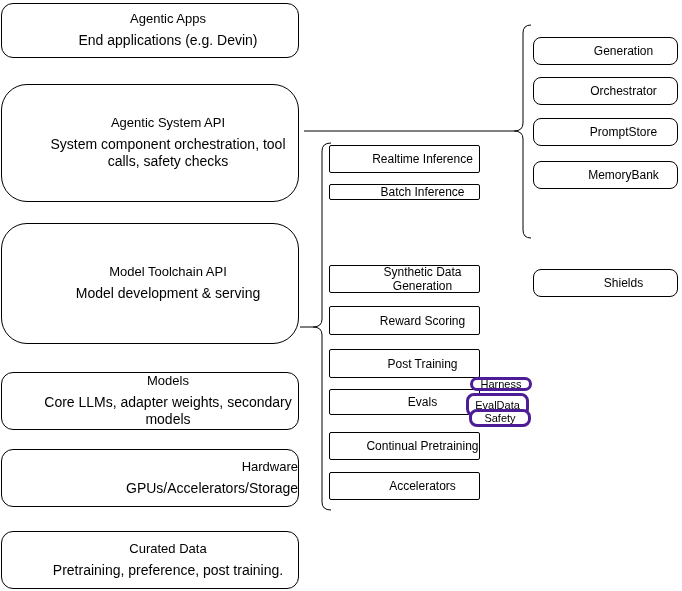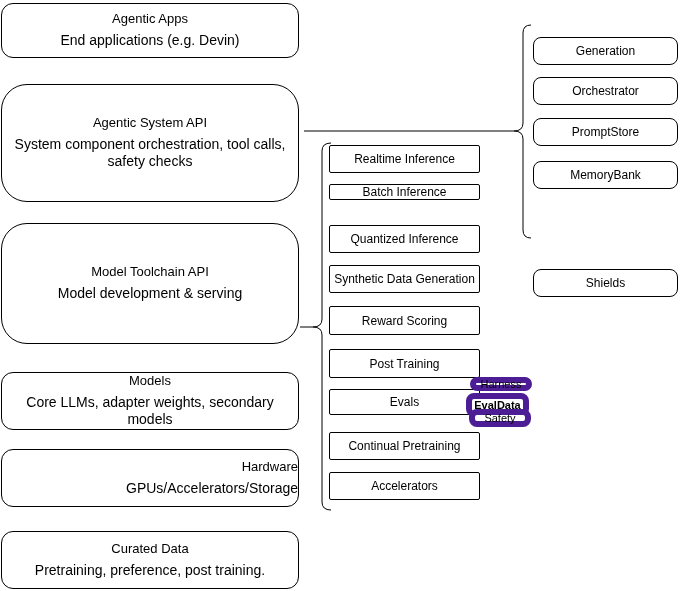--- a/index.html
+++ b/index.html
@@ -5,31 +5,31 @@
   html,body{margin:0;padding:0;background:#ffffff;}
   .canvas{
     position:relative;width:682px;height:591px;background:#ffffff;
     font-family:"Liberation Sans",sans-serif;color:#000;overflow:hidden;
   }
   .connectors{position:absolute;left:0;top:0;z-index:1;}
   .connectors path{fill:none;stroke:#000;stroke-width:1;}
   .box{
     position:absolute;background:#ffffff;border:1px solid #000;
     box-sizing:border-box;display:flex;flex-direction:column;
-    align-items:center;justify-content:center;text-align:center;z-index:2;
+    align-items:center;justify-content:center;text-align:center;z-index:2;padding-left:36px;
   }
   .lbox{left:1px;width:298px;}
   .round-sm{border-radius:12px;}
   .round-lg{border-radius:26px;}
   .title{font-size:13px;line-height:1.15;}
   .subtitle{font-size:14px;line-height:1.2;margin-top:5px;}
   .mbox{left:329px;width:151px;border-radius:2px;font-size:12px;}
   .rbox{left:533px;width:145px;height:28px;border-radius:8px;font-size:12px;}
   .pill{
-    position:absolute;background:#ffffff;border:6px solid #4c1d95;border-radius:8px;
+    position:absolute;background:#ffffff;border:3px solid #4c1d95;border-radius:8px;
     font-size:11px;line-height:1;display:flex;align-items:center;justify-content:center;
     box-sizing:border-box;z-index:3;
   }
 </style>
 </head>
 <body>
 
 <div class="canvas">
 
   <svg class="connectors" width="682" height="591" viewBox="0 0 682 591">
@@ -68,23 +68,20 @@
     <span class="title">Curated Data</span>
     <span class="subtitle">Pretraining, preference, post training.</span>
   </div>
 
   <div class="box mbox" style="top:145px;height:28px;">
     <span>Realtime Inference</span>
   </div>
   <div class="box mbox" style="top:184px;height:16px;">
     <span>Batch Inference</span>
   </div>
-  <div class="box mbox" style="top:225px;height:28px;">
-    <span>Quantized Inference</span>
-  </div>
   <div class="box mbox" style="top:265px;height:28px;">
     <span>Synthetic Data Generation</span>
   </div>
   <div class="box mbox" style="top:306px;height:29px;">
     <span>Reward Scoring</span>
   </div>
   <div class="box mbox" style="top:349px;height:29px;">
     <span>Post Training</span>
   </div>
   <div class="box mbox" style="top:389px;height:26px;">
@@ -93,21 +90,21 @@
   <div class="box mbox" style="top:432px;height:28px;">
     <span>Continual Pretraining</span>
   </div>
   <div class="box mbox" style="top:472px;height:28px;">
     <span>Accelerators</span>
   </div>
 
   <div class="pill" style="left:470px;top:377px;width:62px;height:14px;">
     <span>Harness</span>
   </div>
-  <div class="pill" style="left:466px;top:393px;width:63px;height:24px;font-weight:bold;">
+  <div class="pill" style="left:466px;top:393px;width:63px;height:24px;">
     <span>EvalData</span>
   </div>
   <div class="pill" style="left:469px;top:409px;width:62px;height:18px;text-align:center;">
     <span>Safety</span>
   </div>
 
   <div class="box rbox" style="top:37px;">
     <span>Generation</span>
   </div>
   <div class="box rbox" style="top:77px;">

